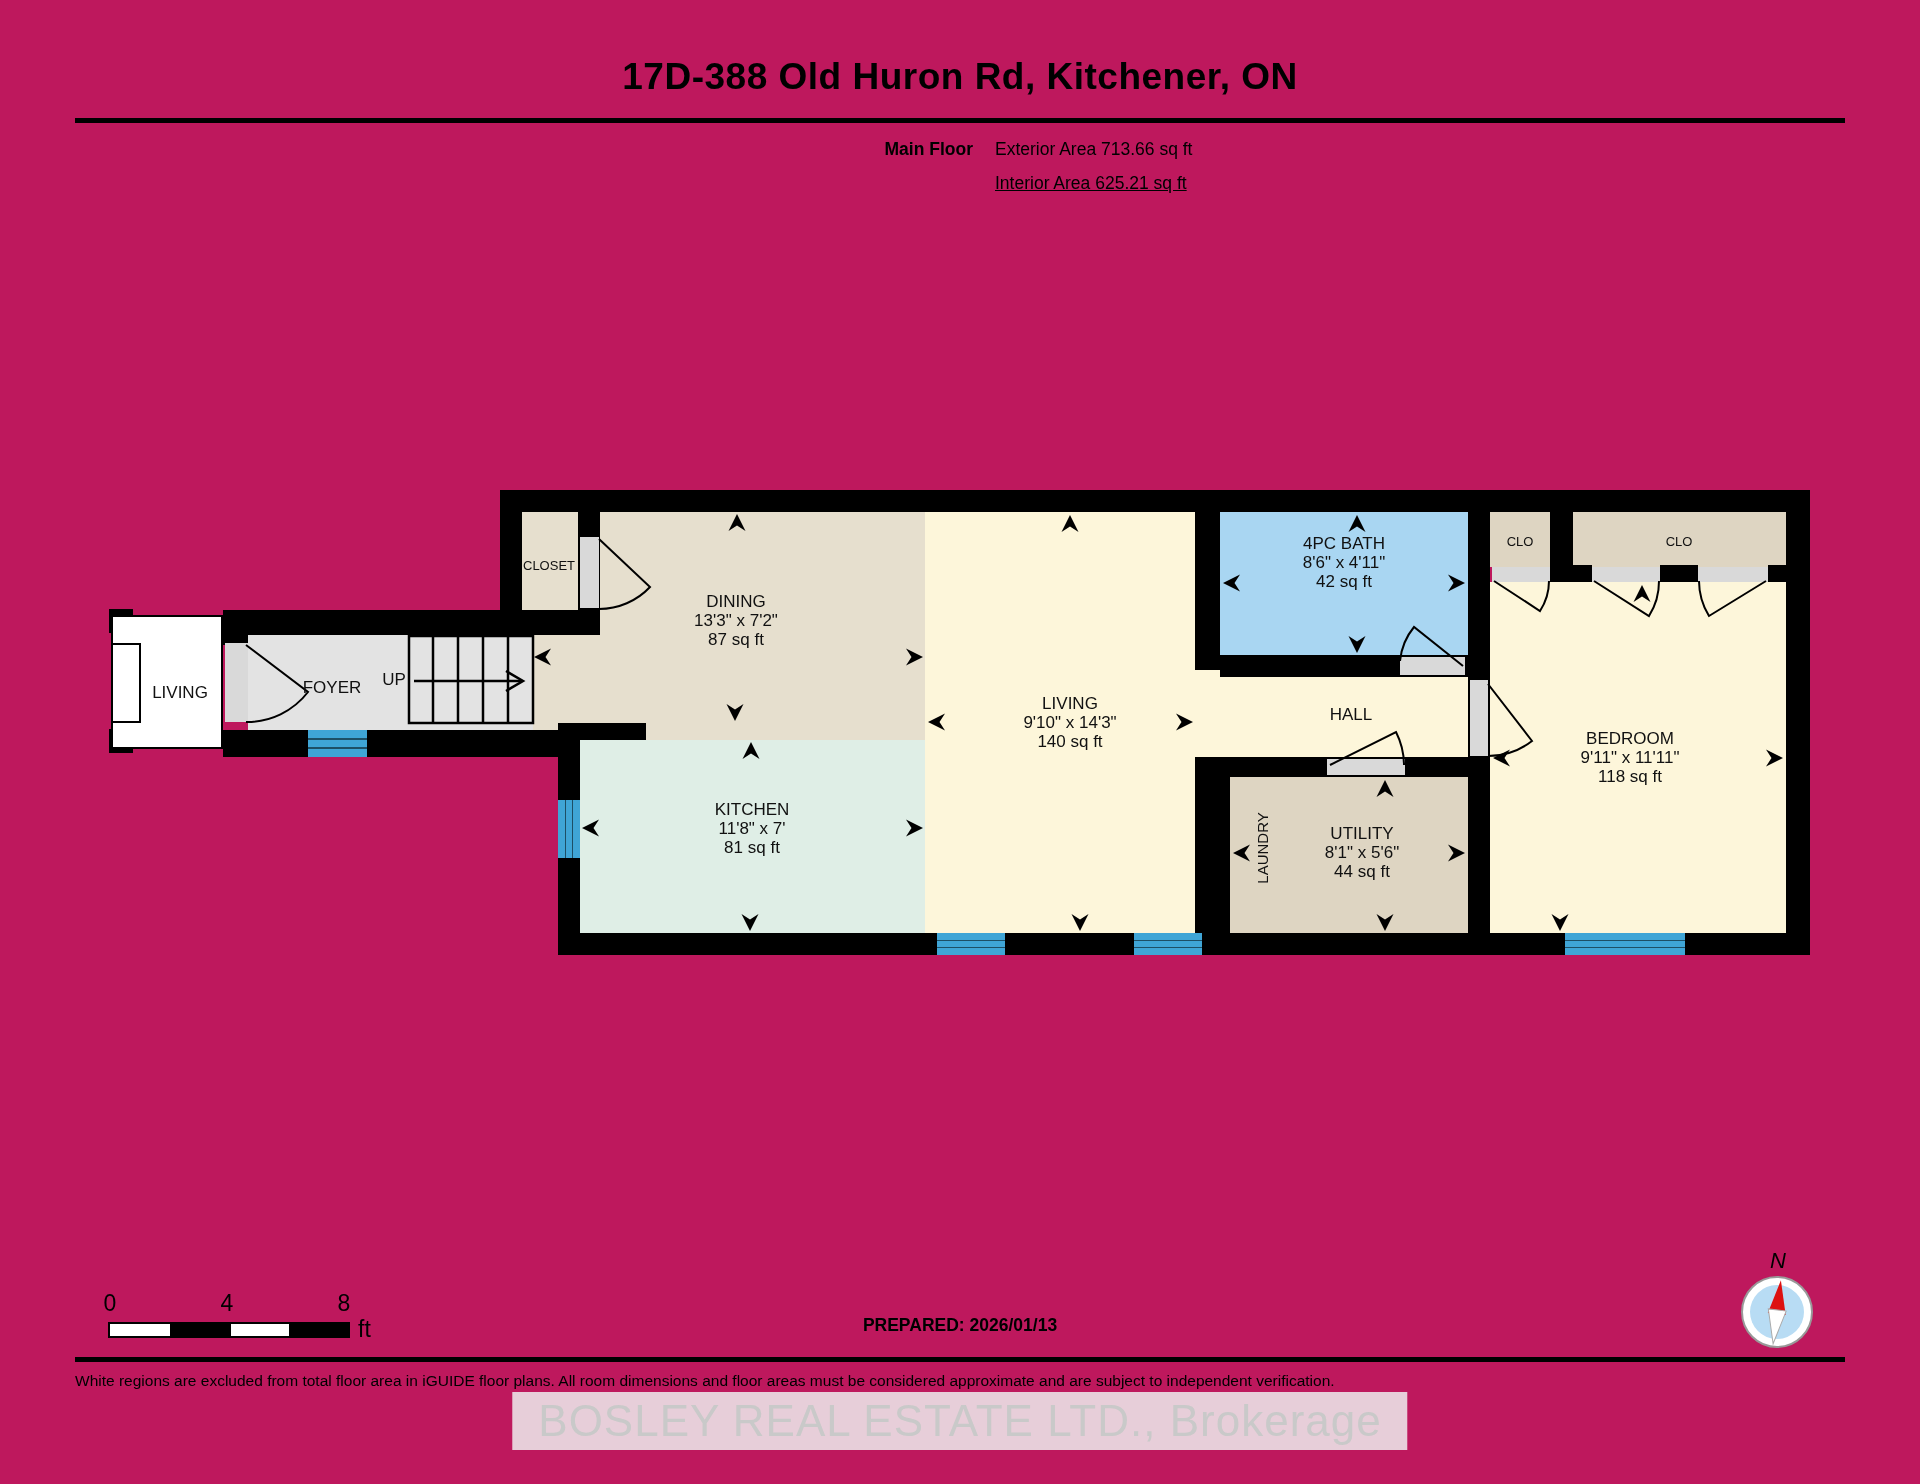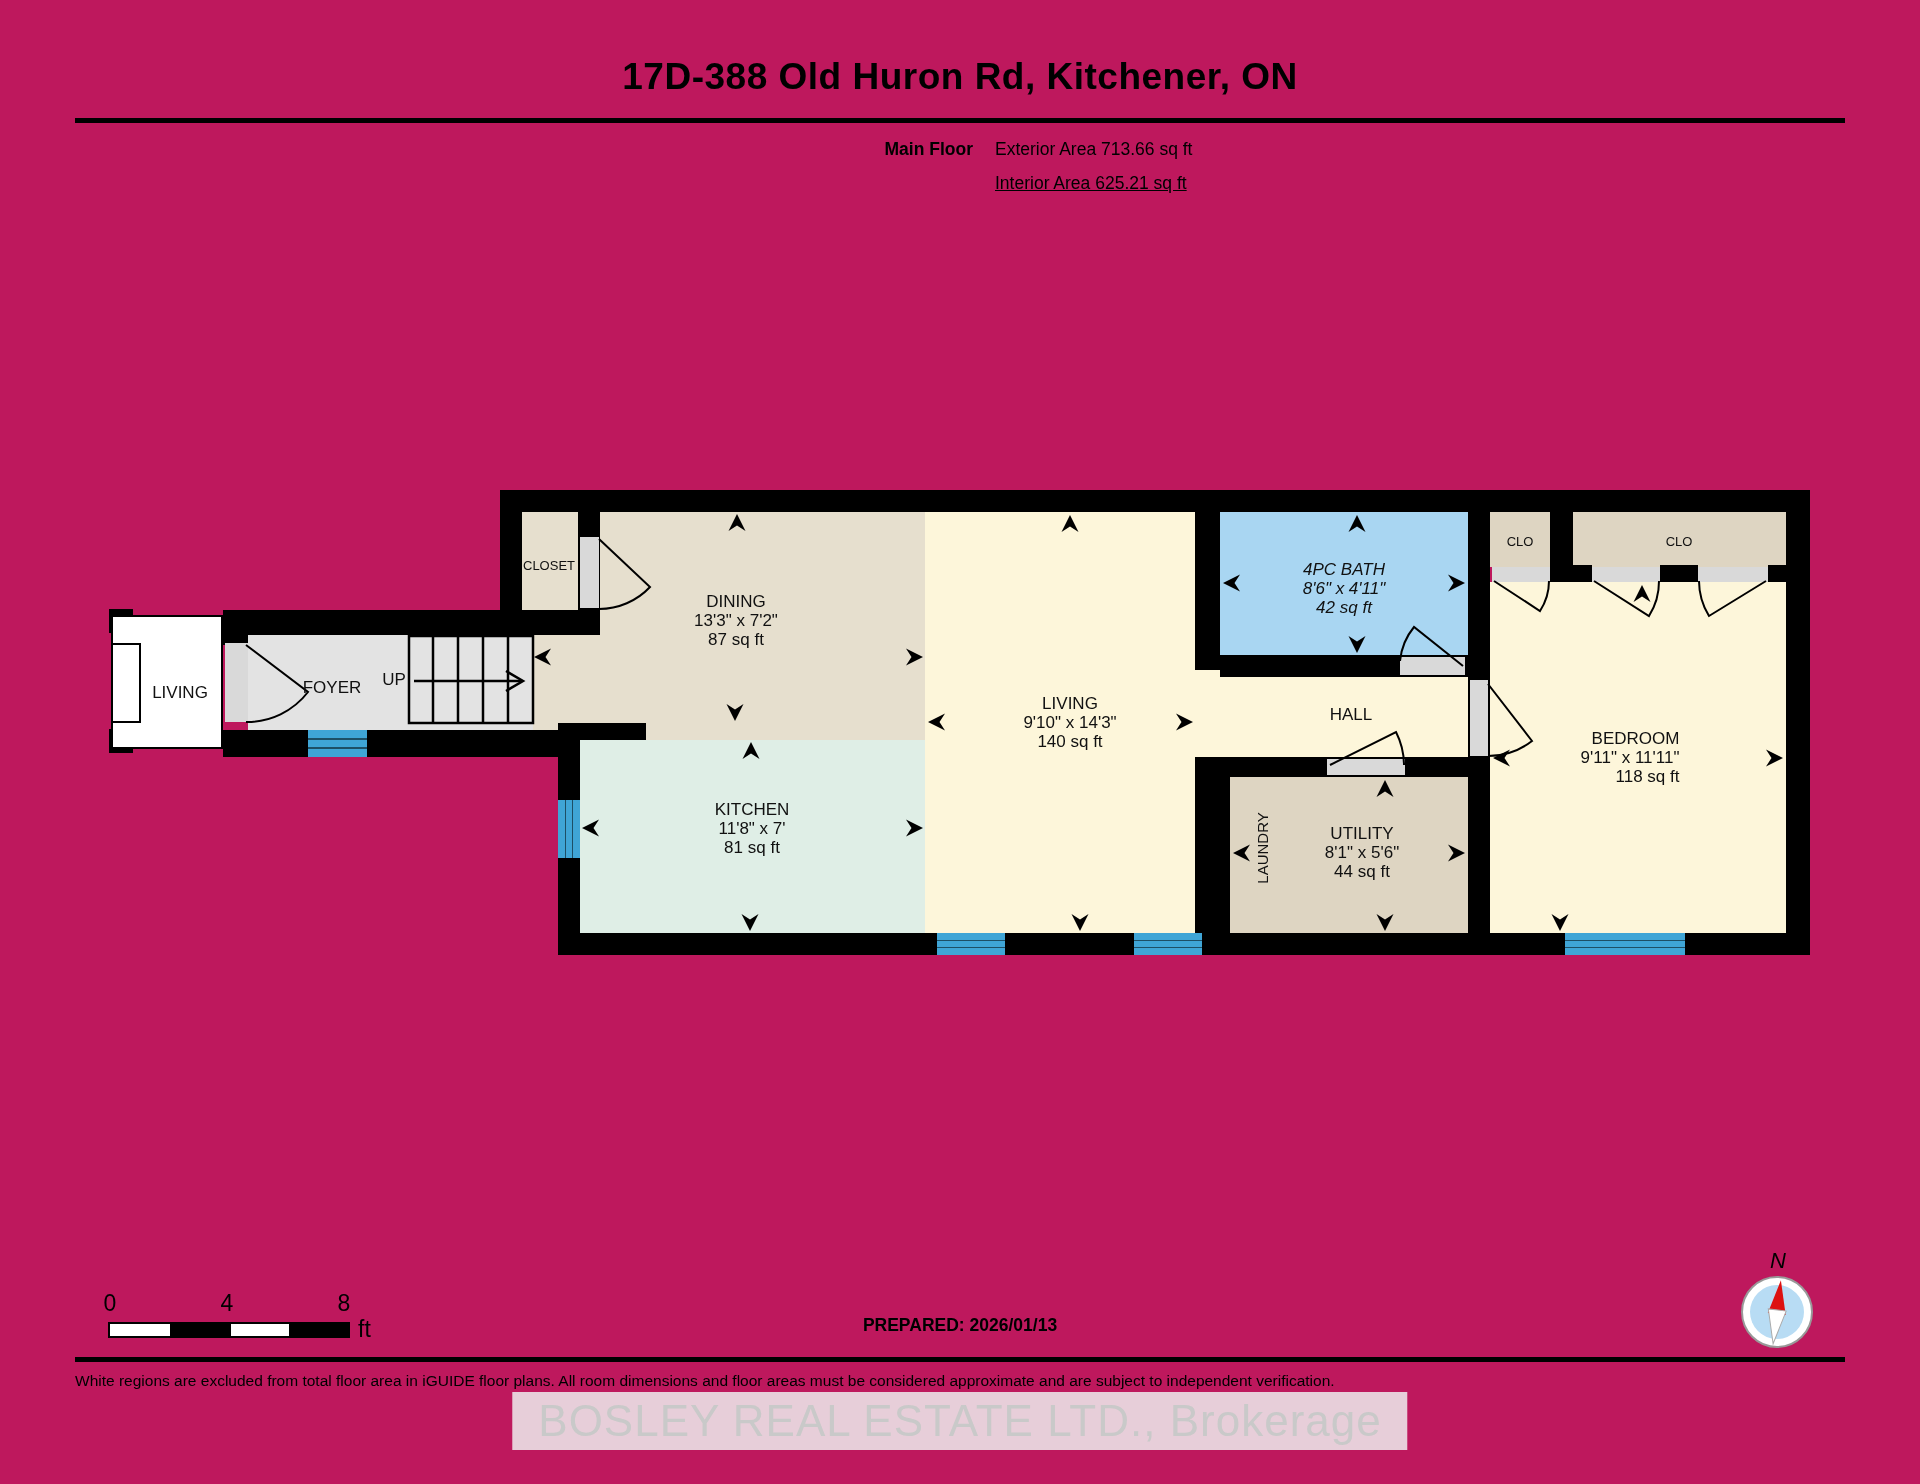--- a/index.html
+++ b/index.html
@@ -176,37 +176,37 @@
     <div class="room-label" style="left:752px; top:828px;">
       <span>KITCHEN</span>
       <span>11'8" x 7'</span>
       <span>81 sq ft</span>
       </div>
     <div class="room-label" style="left:1070px; top:722px;">
       <span>LIVING</span>
       <span>9'10" x 14'3"</span>
       <span>140 sq ft</span>
       </div>
-    <div class="room-label" style="left:1344px; top:588px;font-style:italic;">
+    <div class="room-label" style="left:1344px; top:562px;">
       <span>4PC BATH</span>
       <span>8'6" x 4'11"</span>
       <span>42 sq ft</span>
       </div>
     <div class="room-label" style="left:1351px; top:714px;">
       <span>HALL</span>
       </div>
     <div class="room-label vertical" style="left:1262px; top:848px; font-size:15px;">
       <span>LAUNDRY</span>
       </div>
     <div class="room-label" style="left:1362px; top:852px;">
       <span>UTILITY</span>
       <span>8'1" x 5'6"</span>
       <span>44 sq ft</span>
       </div>
-    <div class="room-label" style="left:1630px; top:757px;text-align:right;">
+    <div class="room-label" style="left:1630px; top:757px;">
       <span>BEDROOM</span>
       <span>9'11" x 11'11"</span>
       <span>118 sq ft</span>
       </div>
     <div class="room-label tiny" style="left:1520px; top:541px;">
       <span>CLO</span>
       </div>
     <div class="room-label tiny" style="left:1679px; top:541px;">
       <span>CLO</span>
       </div>

